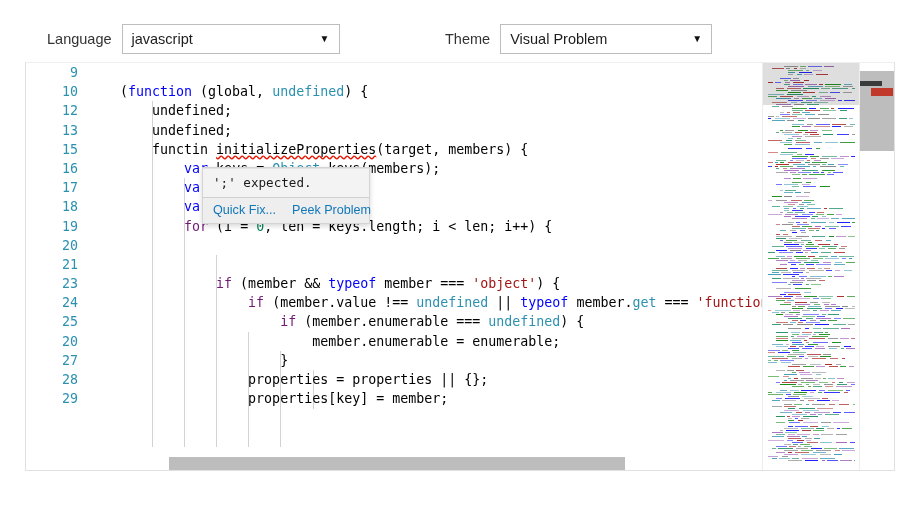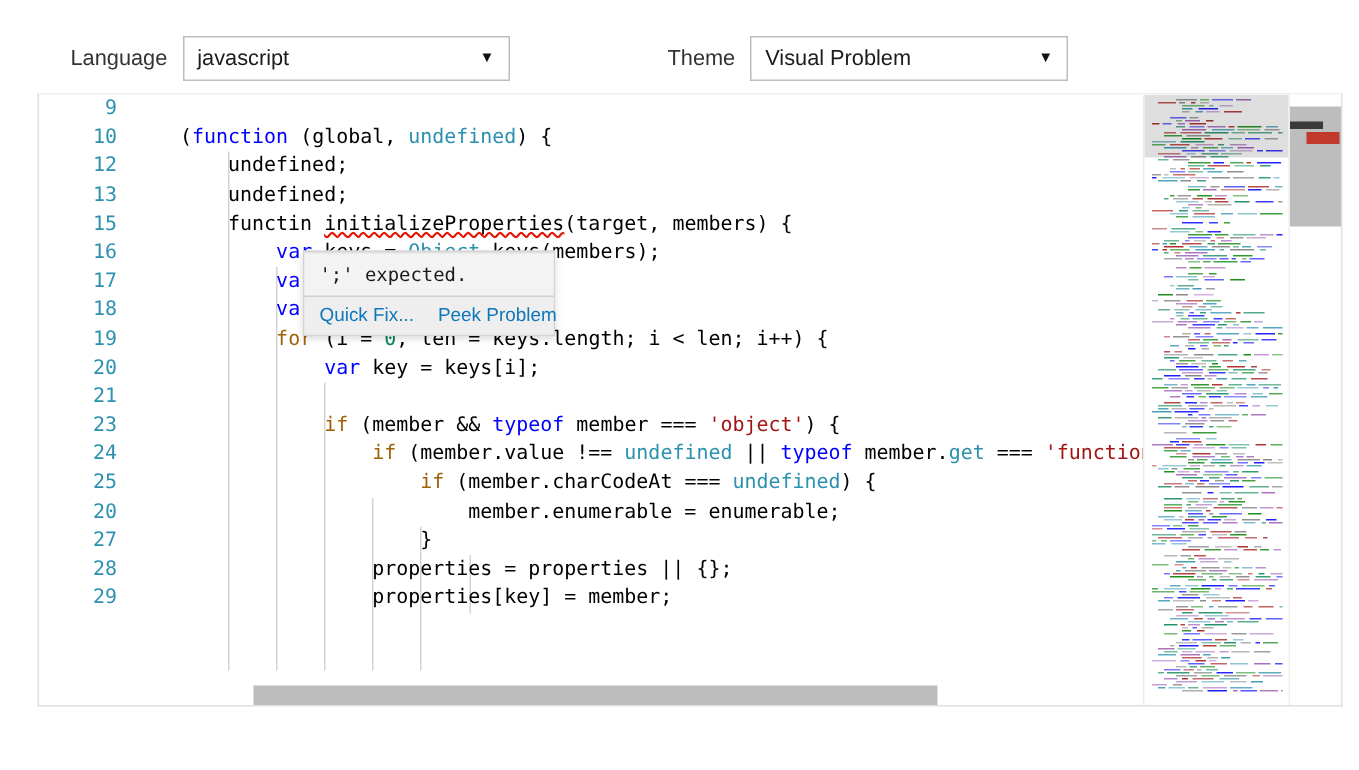--- a/index.html
+++ b/index.html
@@ -121,21 +121,21 @@
   .guide {
     position: absolute;
     top: 0;
     width: 1px;
     height: 100%;
     background: #d3d3d3;
   }
 
   
   .t-kw   { color: #0000ff; }
-  .t-ctrl { color: #a16207; }
+  .t-ctrl { color: #701a75; }
   .t-str  { color: #a31515; }
   .t-num  { color: #098658; }
   .t-com  { color: #008000; }
   .t-type { color: #2b91af; }
   .t-plain{ color: #000000; }
 
   .squiggle {
     text-decoration: underline wavy #e51400;
     text-decoration-skip-ink: none;
   }
@@ -279,25 +279,25 @@
     <div id="code-lines">
         <div class="code-row"><span class="lnum">9</span><span class="ltext"></span></div>
         <div class="code-row"><span class="lnum">10</span><span class="ltext"><span class="t-plain">    (</span><span class="t-kw">function</span><span class="t-plain"> (global, </span><span class="t-type">undefined</span><span class="t-plain">) {</span></span></div>
         <div class="code-row"><span class="lnum">12</span><span class="ltext"><span class="t-plain">        undefined;</span></span></div>
         <div class="code-row"><span class="lnum">13</span><span class="ltext"><span class="t-plain">        undefined;</span></span></div>
         <div class="code-row"><span class="lnum">15</span><span class="ltext"><span class="t-plain">        functin </span><span class="squiggle">initializeProperties</span><span class="t-plain">(target, members) {</span></span></div>
         <div class="code-row"><span class="lnum">16</span><span class="ltext"><span class="t-plain">            </span><span class="t-kw">var</span><span class="t-plain"> keys = </span><span class="t-type">Object</span><span class="t-plain">.keys(members);</span></span></div>
         <div class="code-row"><span class="lnum">17</span><span class="ltext"><span class="t-plain">            </span><span class="t-kw">var</span><span class="t-plain"> properties;</span></span></div>
         <div class="code-row"><span class="lnum">18</span><span class="ltext"><span class="t-plain">            </span><span class="t-kw">var</span><span class="t-plain"> i, len;</span></span></div>
         <div class="code-row"><span class="lnum">19</span><span class="ltext"><span class="t-plain">            </span><span class="t-ctrl">for</span><span class="t-plain"> (i = </span><span class="t-num">0</span><span class="t-plain">, len = keys.length; i &lt; len; i++) {</span></span></div>
-        <div class="code-row"><span class="lnum">20</span><span class="ltext"><span class="t-plain">                </span><span class="t-kw">var</span><span class="t-plain"> key = keys[i];</span></span></div>
+        <div class="code-row"><span class="lnum">20</span></div>
         <div class="code-row"><span class="lnum">21</span></div>
         <div class="code-row"><span class="lnum">23</span><span class="ltext"><span class="t-plain">                </span><span class="t-ctrl">if</span><span class="t-plain"> (member &amp;&amp; </span><span class="t-kw">typeof</span><span class="t-plain"> member === </span><span class="t-str">'object'</span><span class="t-plain">) {</span></span></div>
         <div class="code-row"><span class="lnum">24</span><span class="ltext"><span class="t-plain">                    </span><span class="t-ctrl">if</span><span class="t-plain"> (member.value !== </span><span class="t-type">undefined</span><span class="t-plain"> || </span><span class="t-kw">typeof</span><span class="t-plain"> member.</span><span class="t-type">get</span><span class="t-plain"> === </span><span class="t-str">'function'</span><span class="t-plain"> || </span><span class="t-kw">typeo</span></span></div>
-        <div class="code-row"><span class="lnum">25</span><span class="ltext"><span class="t-plain">                        </span><span class="t-ctrl">if</span><span class="t-plain"> (member.charCodeAt === </span><span class="t-type">undefined</span><span class="t-plain">) {</span></span></div>
+        <div class="code-row"><span class="lnum">25</span><span class="ltext"><span class="t-plain">                        </span><span class="t-ctrl">if</span><span class="t-plain"> (member.enumerable === </span><span class="t-type">undefined</span><span class="t-plain">) {</span></span></div>
         <div class="code-row"><span class="lnum">20</span><span class="ltext"><span class="t-plain">                            member.enumerable = enumerable;</span></span></div>
         <div class="code-row"><span class="lnum">27</span><span class="ltext"><span class="t-plain">                        }</span></span></div>
         <div class="code-row"><span class="lnum">28</span><span class="ltext"><span class="t-plain">                    properties = properties || {};</span></span></div>
         <div class="code-row"><span class="lnum">29</span><span class="ltext"><span class="t-plain">                    properties[key] = member;</span></span></div>
       </div>
   </div>
 
   <div id="minimap">
     <div id="mm-canvas">
         <div class="mm-line" style="left: 21px; top: 3px; width: 14px; background: rgb(122, 122, 122); opacity: 0.74;"></div>

